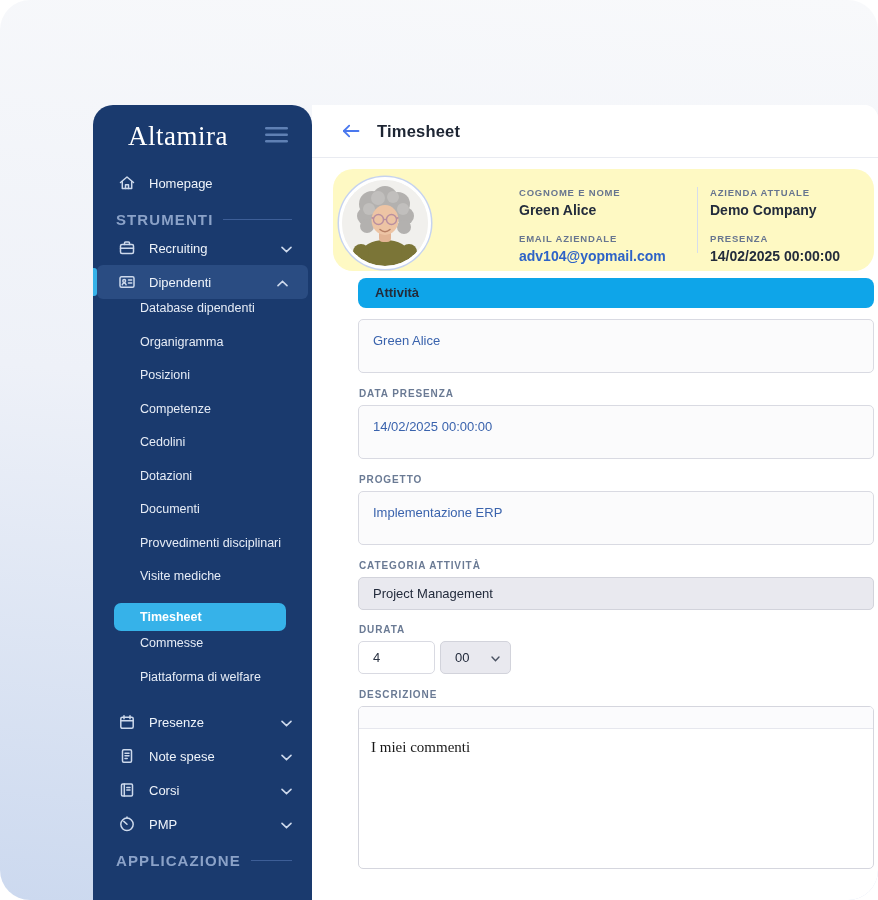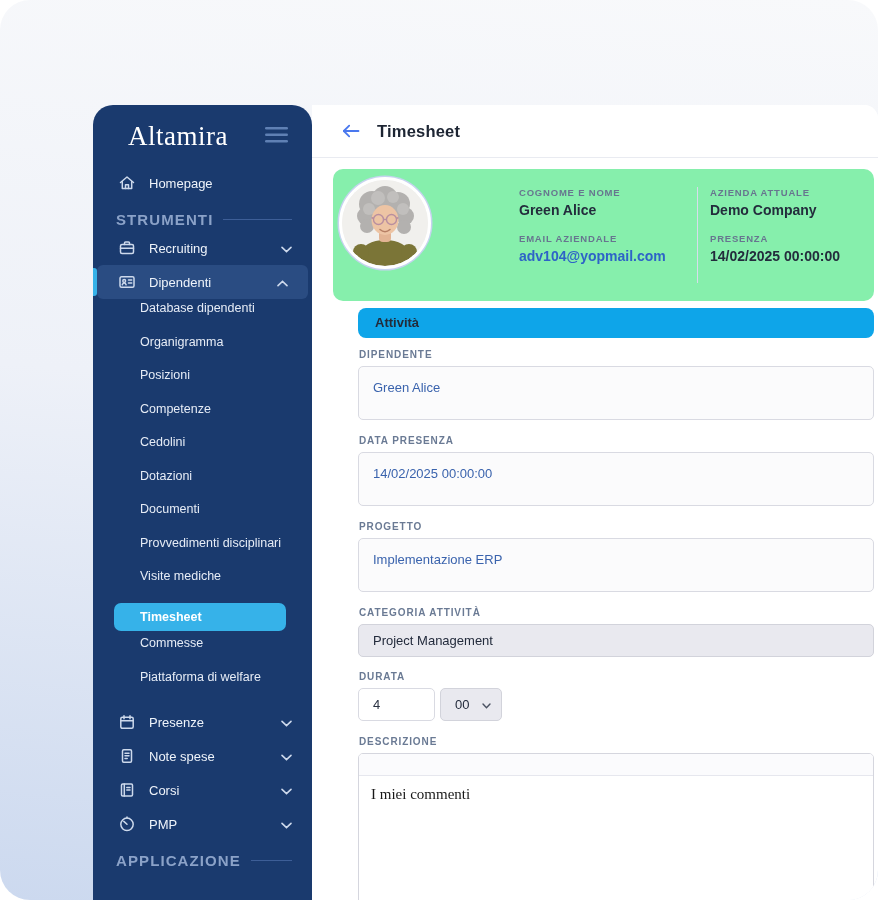--- a/index.html
+++ b/index.html
@@ -26,21 +26,21 @@
   .sub-slot{height:33.5px;display:flex;}
   .sub-row{padding-left:47px;font-size:12.5px;color:#e6ecf6;cursor:pointer;}
   .pill{display:flex;align-items:center;height:28px;margin-left:21px;width:172px;background:#36b2e9;border-radius:7px;
     padding-left:26px;box-sizing:border-box;font-size:12.5px;font-weight:600;color:#ffffff;cursor:pointer;}
   
   .main{position:relative;flex:1;background:#ffffff;border-top-right-radius:14px;overflow:hidden;}
   .main-header{display:flex;align-items:center;height:52px;padding-left:30px;border-bottom:1px solid #e9ebf1;background:#fff;}
   .back{display:flex;align-items:center;cursor:pointer;margin-right:17px;}
   .page-title{font-size:16.5px;font-weight:700;color:#1d2533;letter-spacing:.2px;}
   
-  .profile{position:relative;margin:11px 4px 0 21px;height:132px;background:#86efac;border-radius:10px;}
+  .profile{position:relative;margin:11px 4px 0 21px;height:102px;background:#fef9c3;border-radius:20px;}
   .avatar{position:absolute;left:6px;top:8px;width:86px;height:86px;border-radius:50%;border:3px solid #ffffff;
     box-shadow:0 0 0 1.5px #c6d3ef;overflow:hidden;background:#f1f0ed;}
   .pcol{position:absolute;top:18px;}
   .pcol.c1{left:186px;}
   .pcol.c2{left:377px;}
   .pdivider{position:absolute;left:364px;top:18px;bottom:18px;width:1px;background:#d6ddec;}
   .plabel{font-size:9.5px;font-weight:700;letter-spacing:.8px;color:#67758f;margin-bottom:4px;}
   .pvalue{font-size:14px;font-weight:700;color:#232c3c;}
   .pvalue.link{color:#2e63c7;cursor:pointer;}
   .pfield + .pfield{margin-top:15px;}
@@ -49,21 +49,21 @@
   .tabbar{height:30px;line-height:30px;background:#0ea5e9;border-radius:8px;padding-left:17px;
     font-size:13px;font-weight:600;color:#222b3a;margin-bottom:11px;cursor:pointer;}
   .flabel{font-size:10px;font-weight:700;letter-spacing:.9px;color:#6a7a94;margin:0 0 6px 1px;}
   .input-lg{height:54px;box-sizing:border-box;border:1px solid #d9dae2;border-radius:5px;background:#fbfbfc;
     font-size:13px;color:#3a63ad;padding:13px 14px 0;margin-bottom:15px;cursor:text;}
   .select-full{height:33px;line-height:32px;box-sizing:border-box;border:1px solid #d2d3db;border-radius:5px;
     background:#e9e9ef;font-size:13px;color:#232b3c;padding:0 14px;margin-bottom:14px;cursor:default;}
   .durata-row{display:flex;gap:5px;margin-bottom:15px;}
   .input-sm{width:77px;height:33px;line-height:31px;box-sizing:border-box;border:1px solid #d9dae2;border-radius:5px;
     background:#ffffff;font-size:13px;color:#2a3242;padding:0 14px;cursor:text;}
-  .select-sm{width:62px;height:33px;box-sizing:border-box;border:1px solid #d2d3db;border-radius:5px;background:#e9e9ef;
+  .select-sm{width:71px;height:33px;box-sizing:border-box;border:1px solid #d2d3db;border-radius:5px;background:#e9e9ef;
     font-size:13px;color:#232b3c;display:flex;align-items:center;justify-content:space-between;padding:0 10px 0 14px;cursor:pointer;}
   .editor{border:1px solid #d5d6de;border-radius:5px;overflow:hidden;margin-bottom:13px;background:#fff;}
   .editor-toolbar{height:21px;background:#fbfbfd;border-bottom:1px solid #e6e7ee;}
   .editor-body{height:119px;padding:10px 12px;font-family:"Liberation Serif",serif;font-size:15px;color:#181818;cursor:text;}
 </style>
 </head>
 <body>
 
 <div class="canvas">
   <div class="app">
@@ -314,21 +314,20 @@
           <div class="pfield">
             <div class="plabel">PRESENZA</div>
             <div class="pvalue">14/02/2025 00:00:00</div>
           </div>
         </div>
       </div>
 
       <div class="form">
         <div class="tabbar">Attività</div>
 
-        <div class="flabel">DIPENDENTE</div>
         <div class="input-lg">Green Alice</div>
 
         <div class="flabel">DATA PRESENZA</div>
         <div class="input-lg">14/02/2025 00:00:00</div>
 
         <div class="flabel">PROGETTO</div>
         <div class="input-lg">Implementazione ERP</div>
 
         <div class="flabel">CATEGORIA ATTIVITÀ</div>
         <div class="select-full">Project Management</div>

